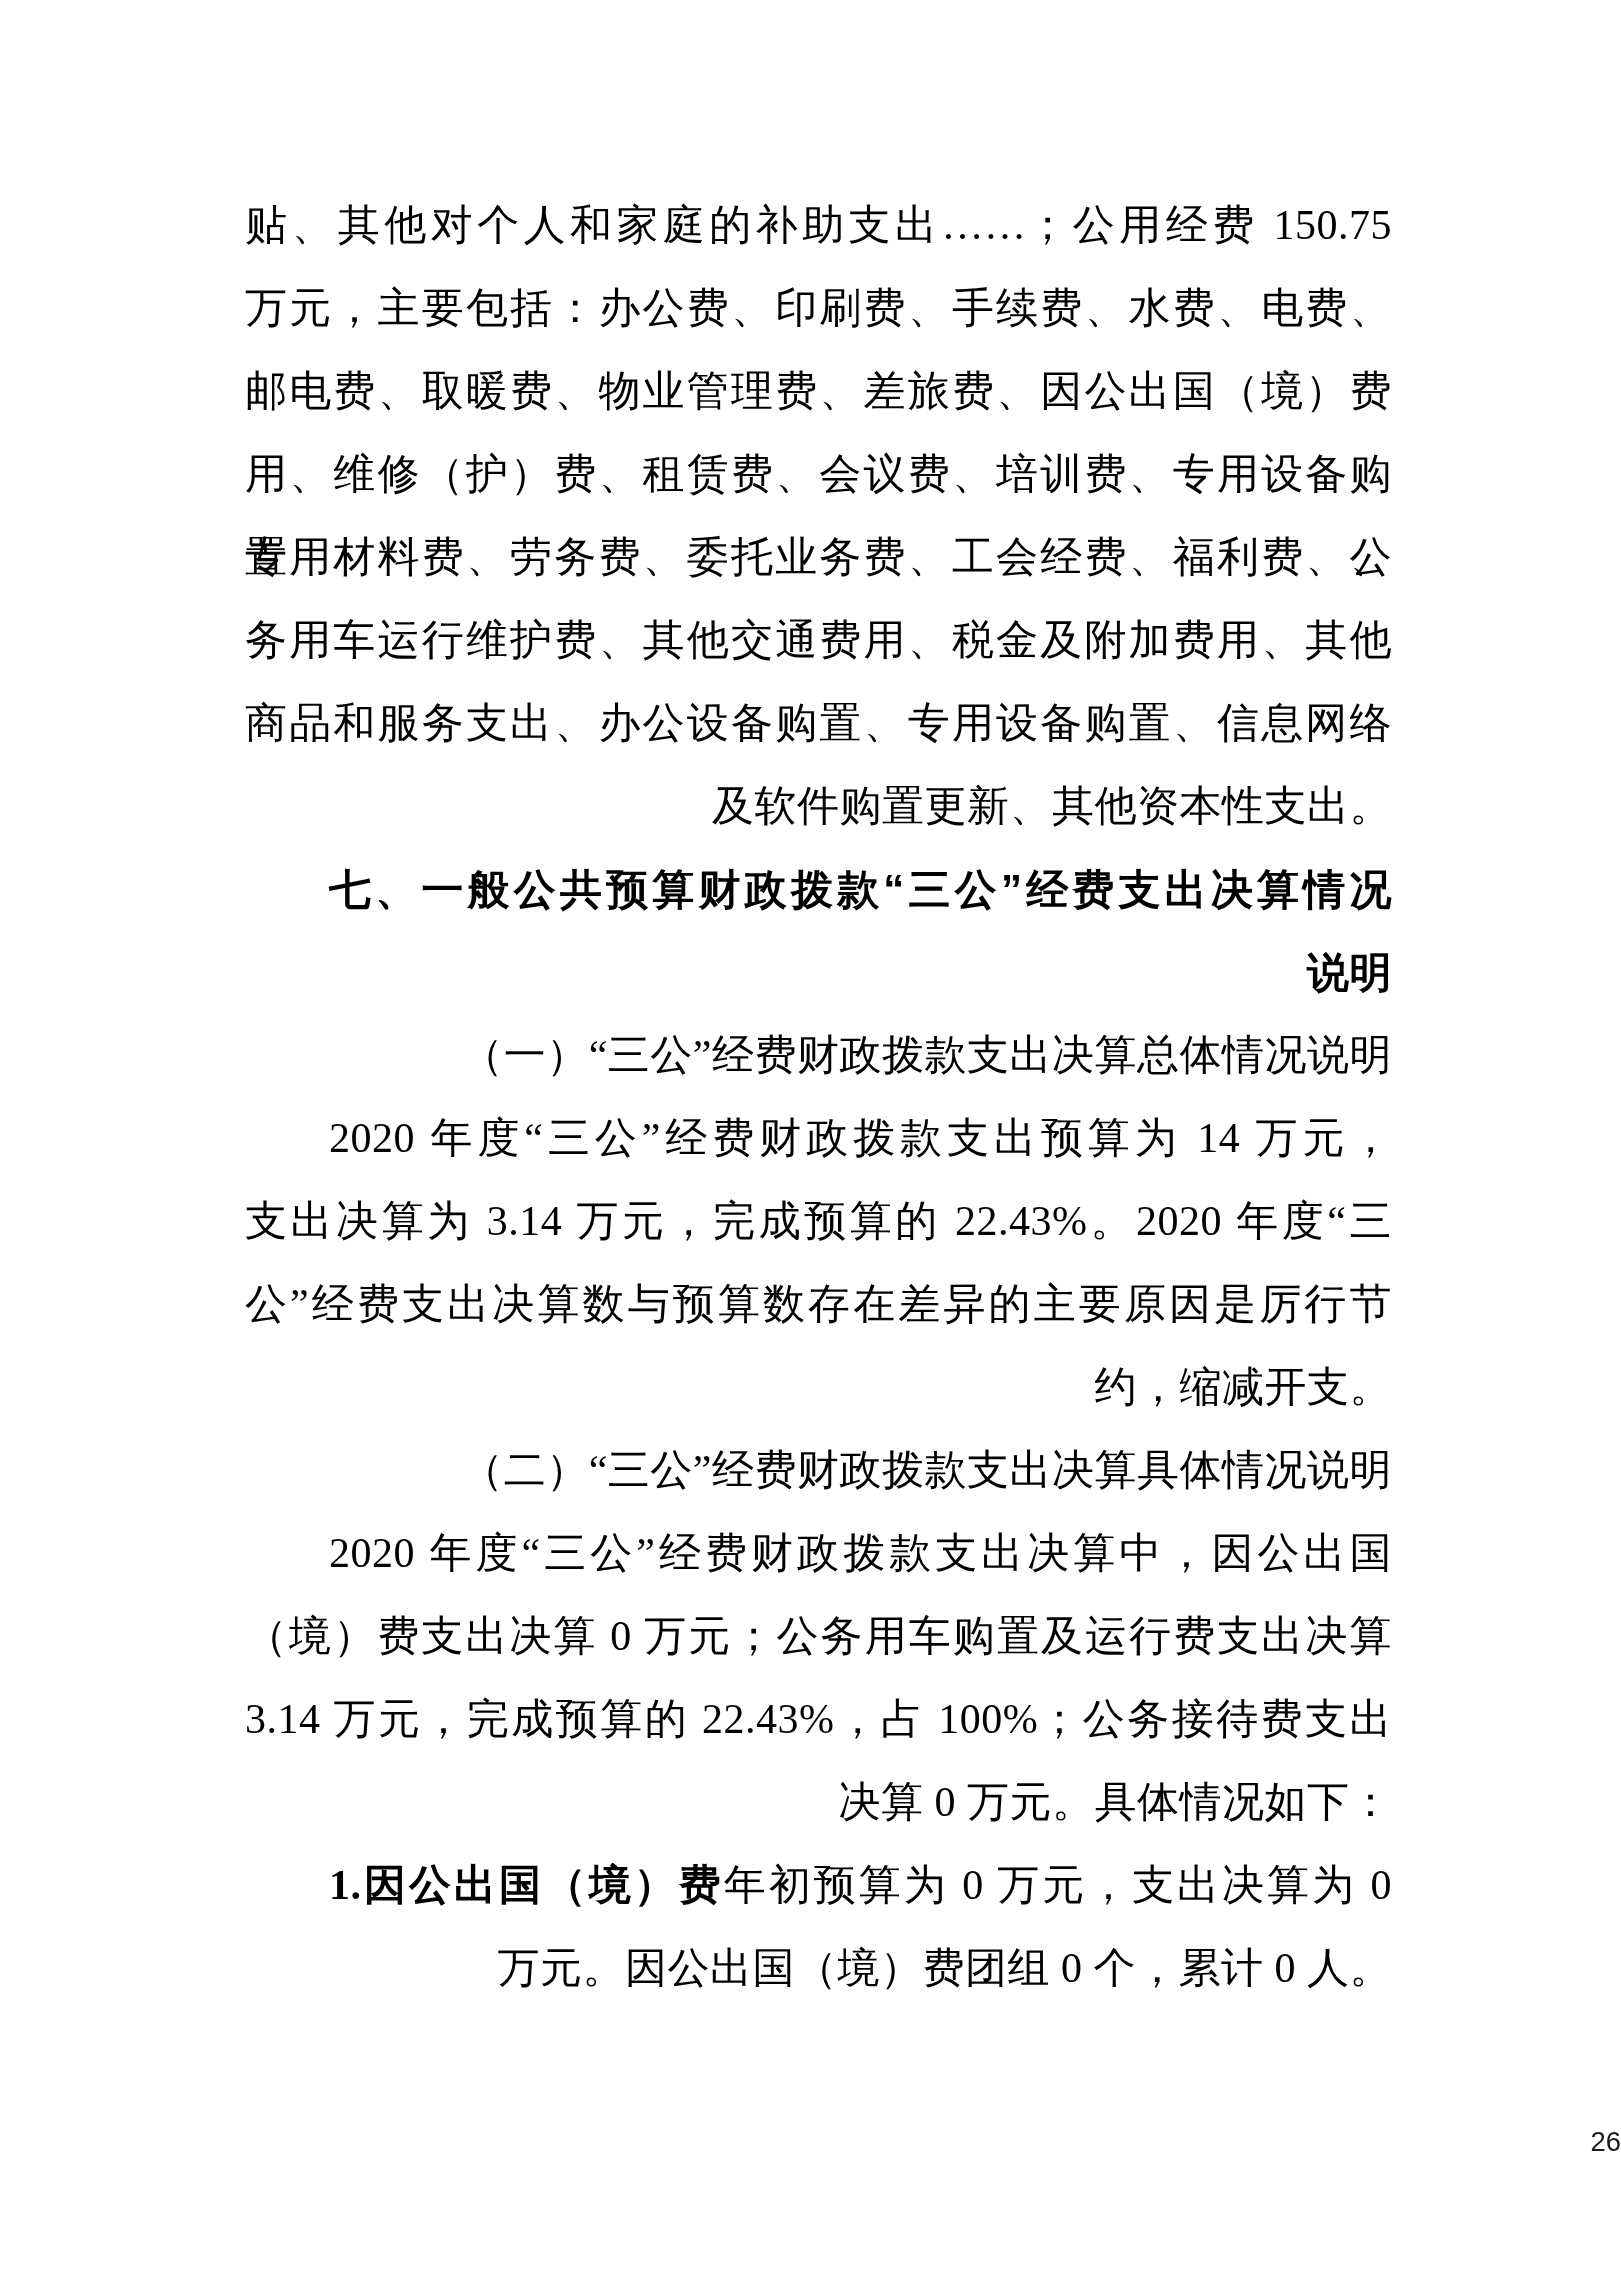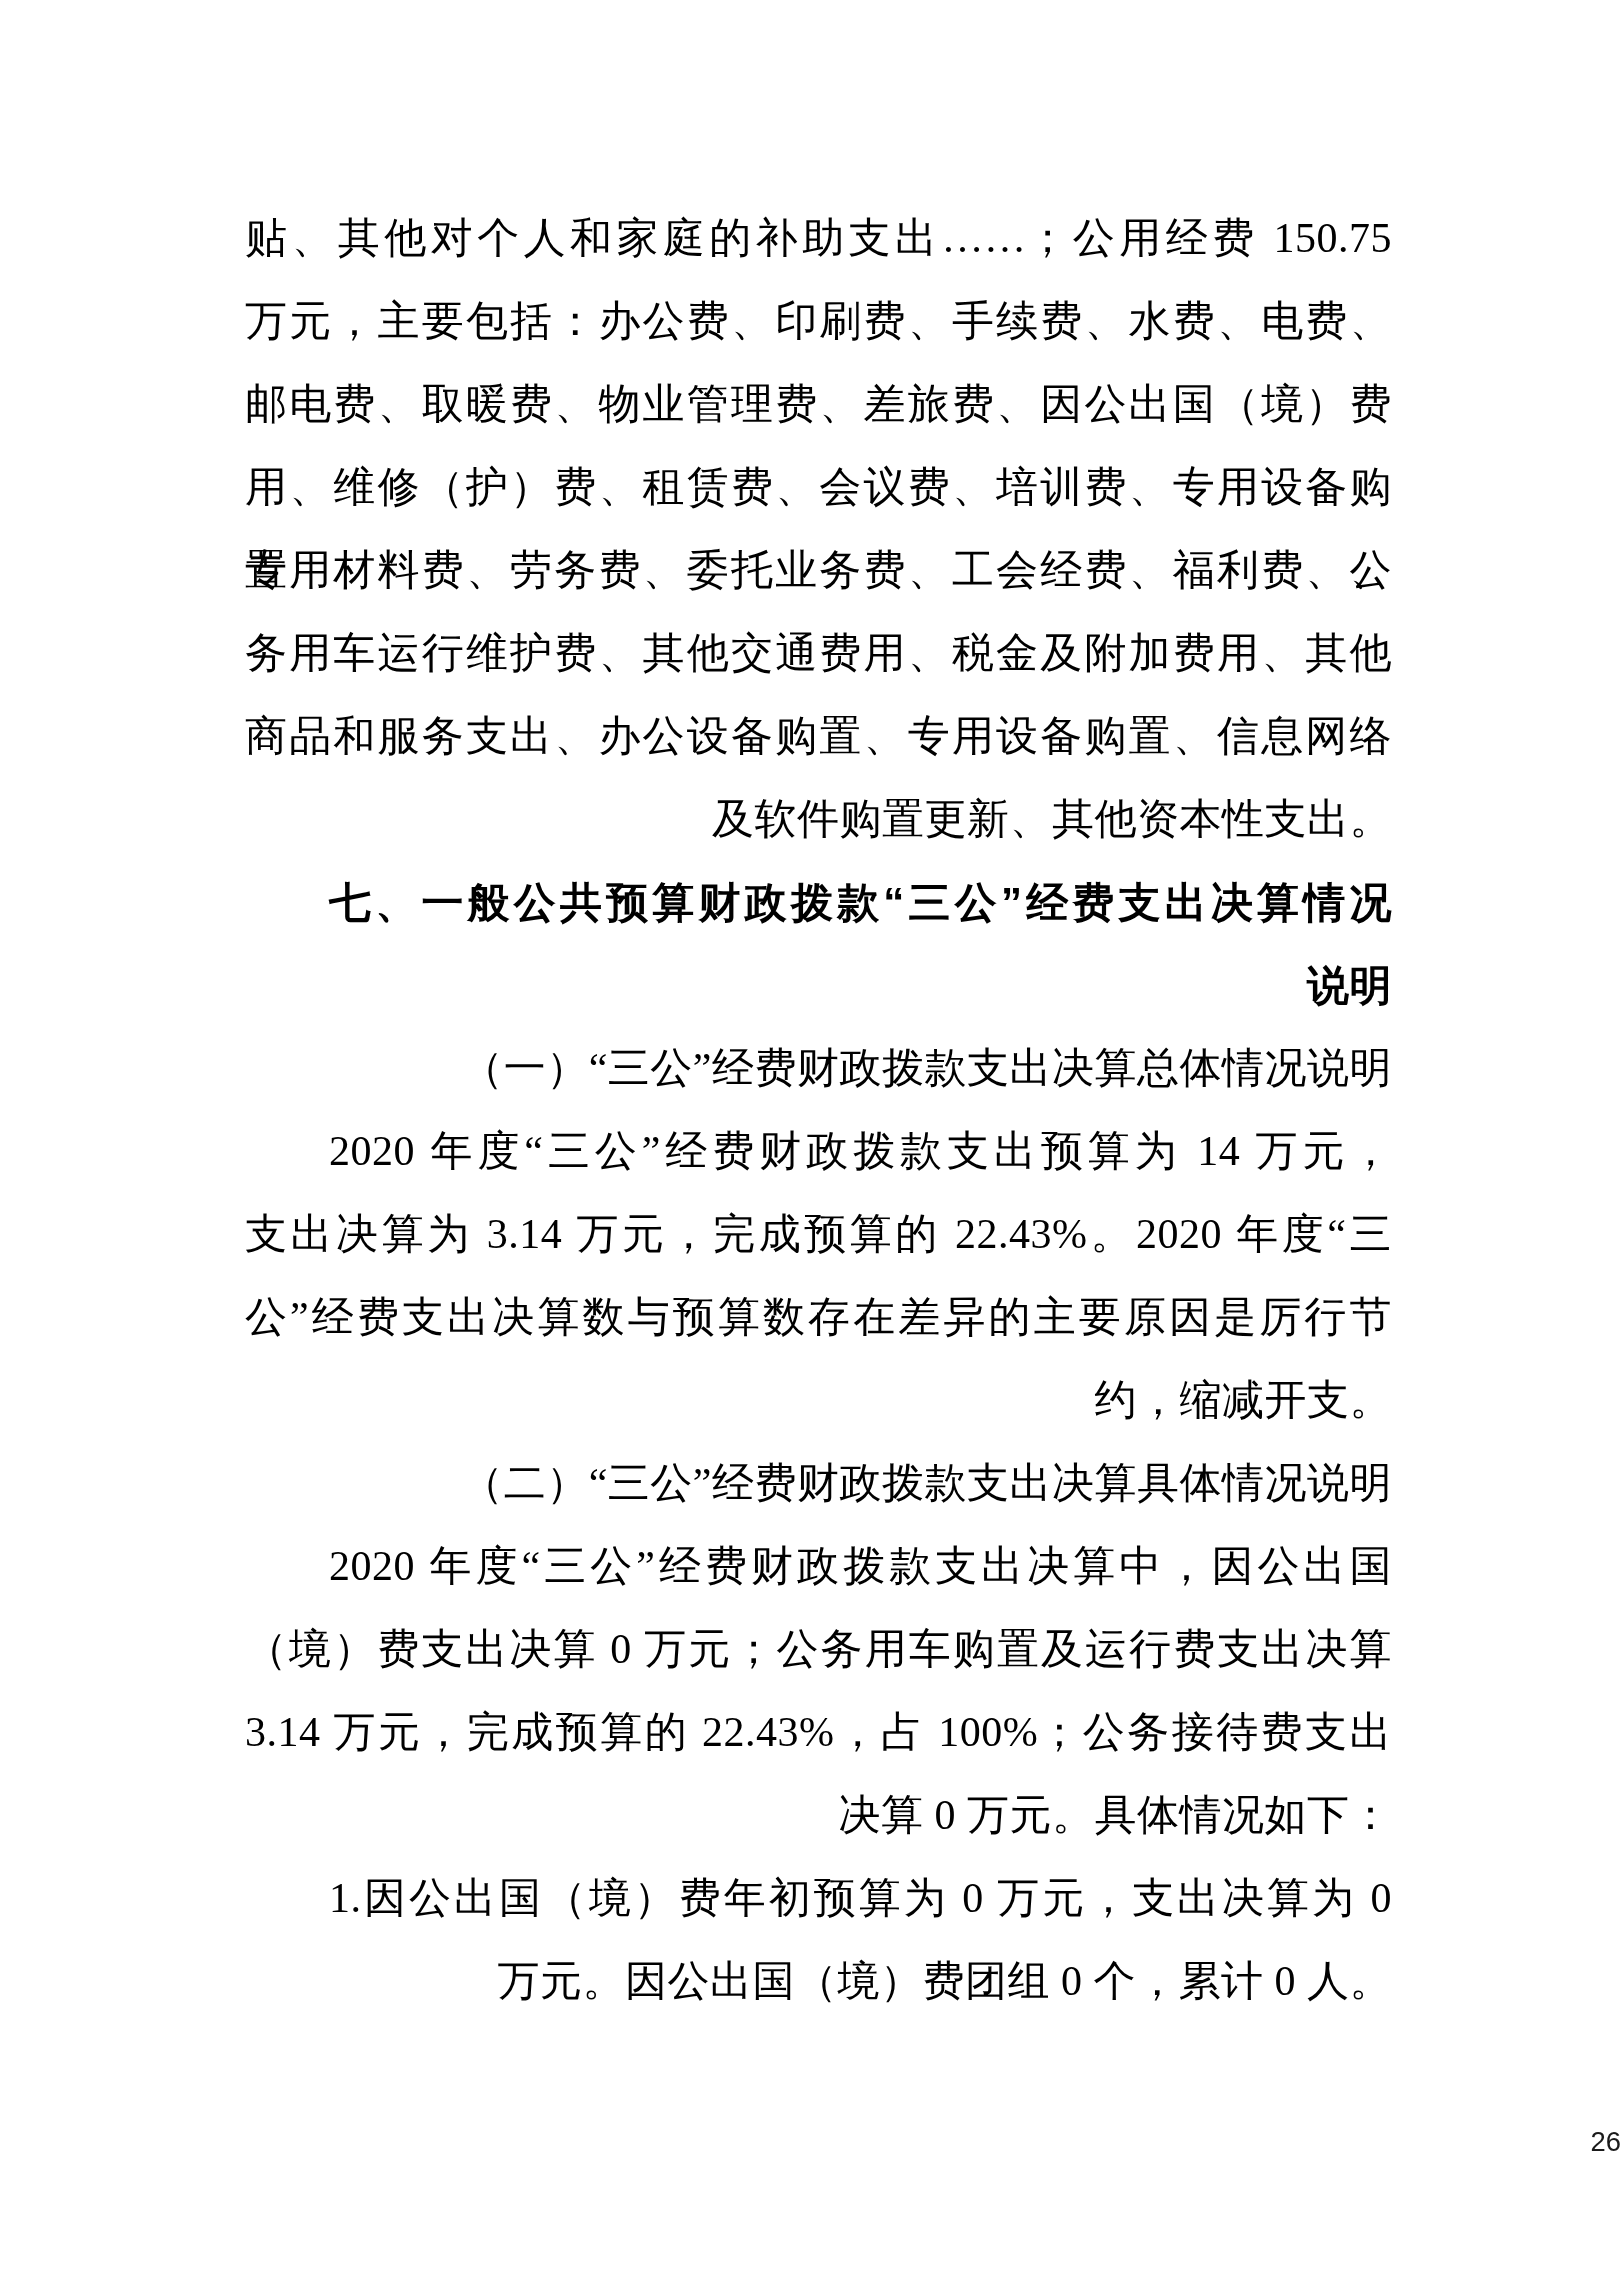--- a/index.html
+++ b/index.html
@@ -12,21 +12,21 @@
     width: 1621px;
     height: 2293px;
     background: #ffffff;
     overflow: hidden;
     font-family: "Liberation Serif", serif;
     color: #000000;
   }
   .textblock {
     position: absolute;
     left: 245px;
-    top: 197px;
+    top: 184px;
     width: 1147px;
   }
   .line {
     height: 83px;
     line-height: 83px;
     font-size: 42px;
     color: #000000;
     text-align: right;
     letter-spacing: 0.5px;
   }
@@ -42,21 +42,21 @@
   
   .h-sans {
     font-family: "Liberation Sans", sans-serif;
     font-weight: bold;
   }
   
   .h-kai {
     font-weight: normal;
   }
   .bold-lead {
-    font-weight: normal;
+    font-weight: bold;
     margin-top: 8px;
   }
   .pagenum {
     position: absolute;
     top: 2125px;
     left: 0;
     width: 100%;
     text-align: right;
     font-family: "Liberation Sans", sans-serif;
     font-size: 27.4px;

